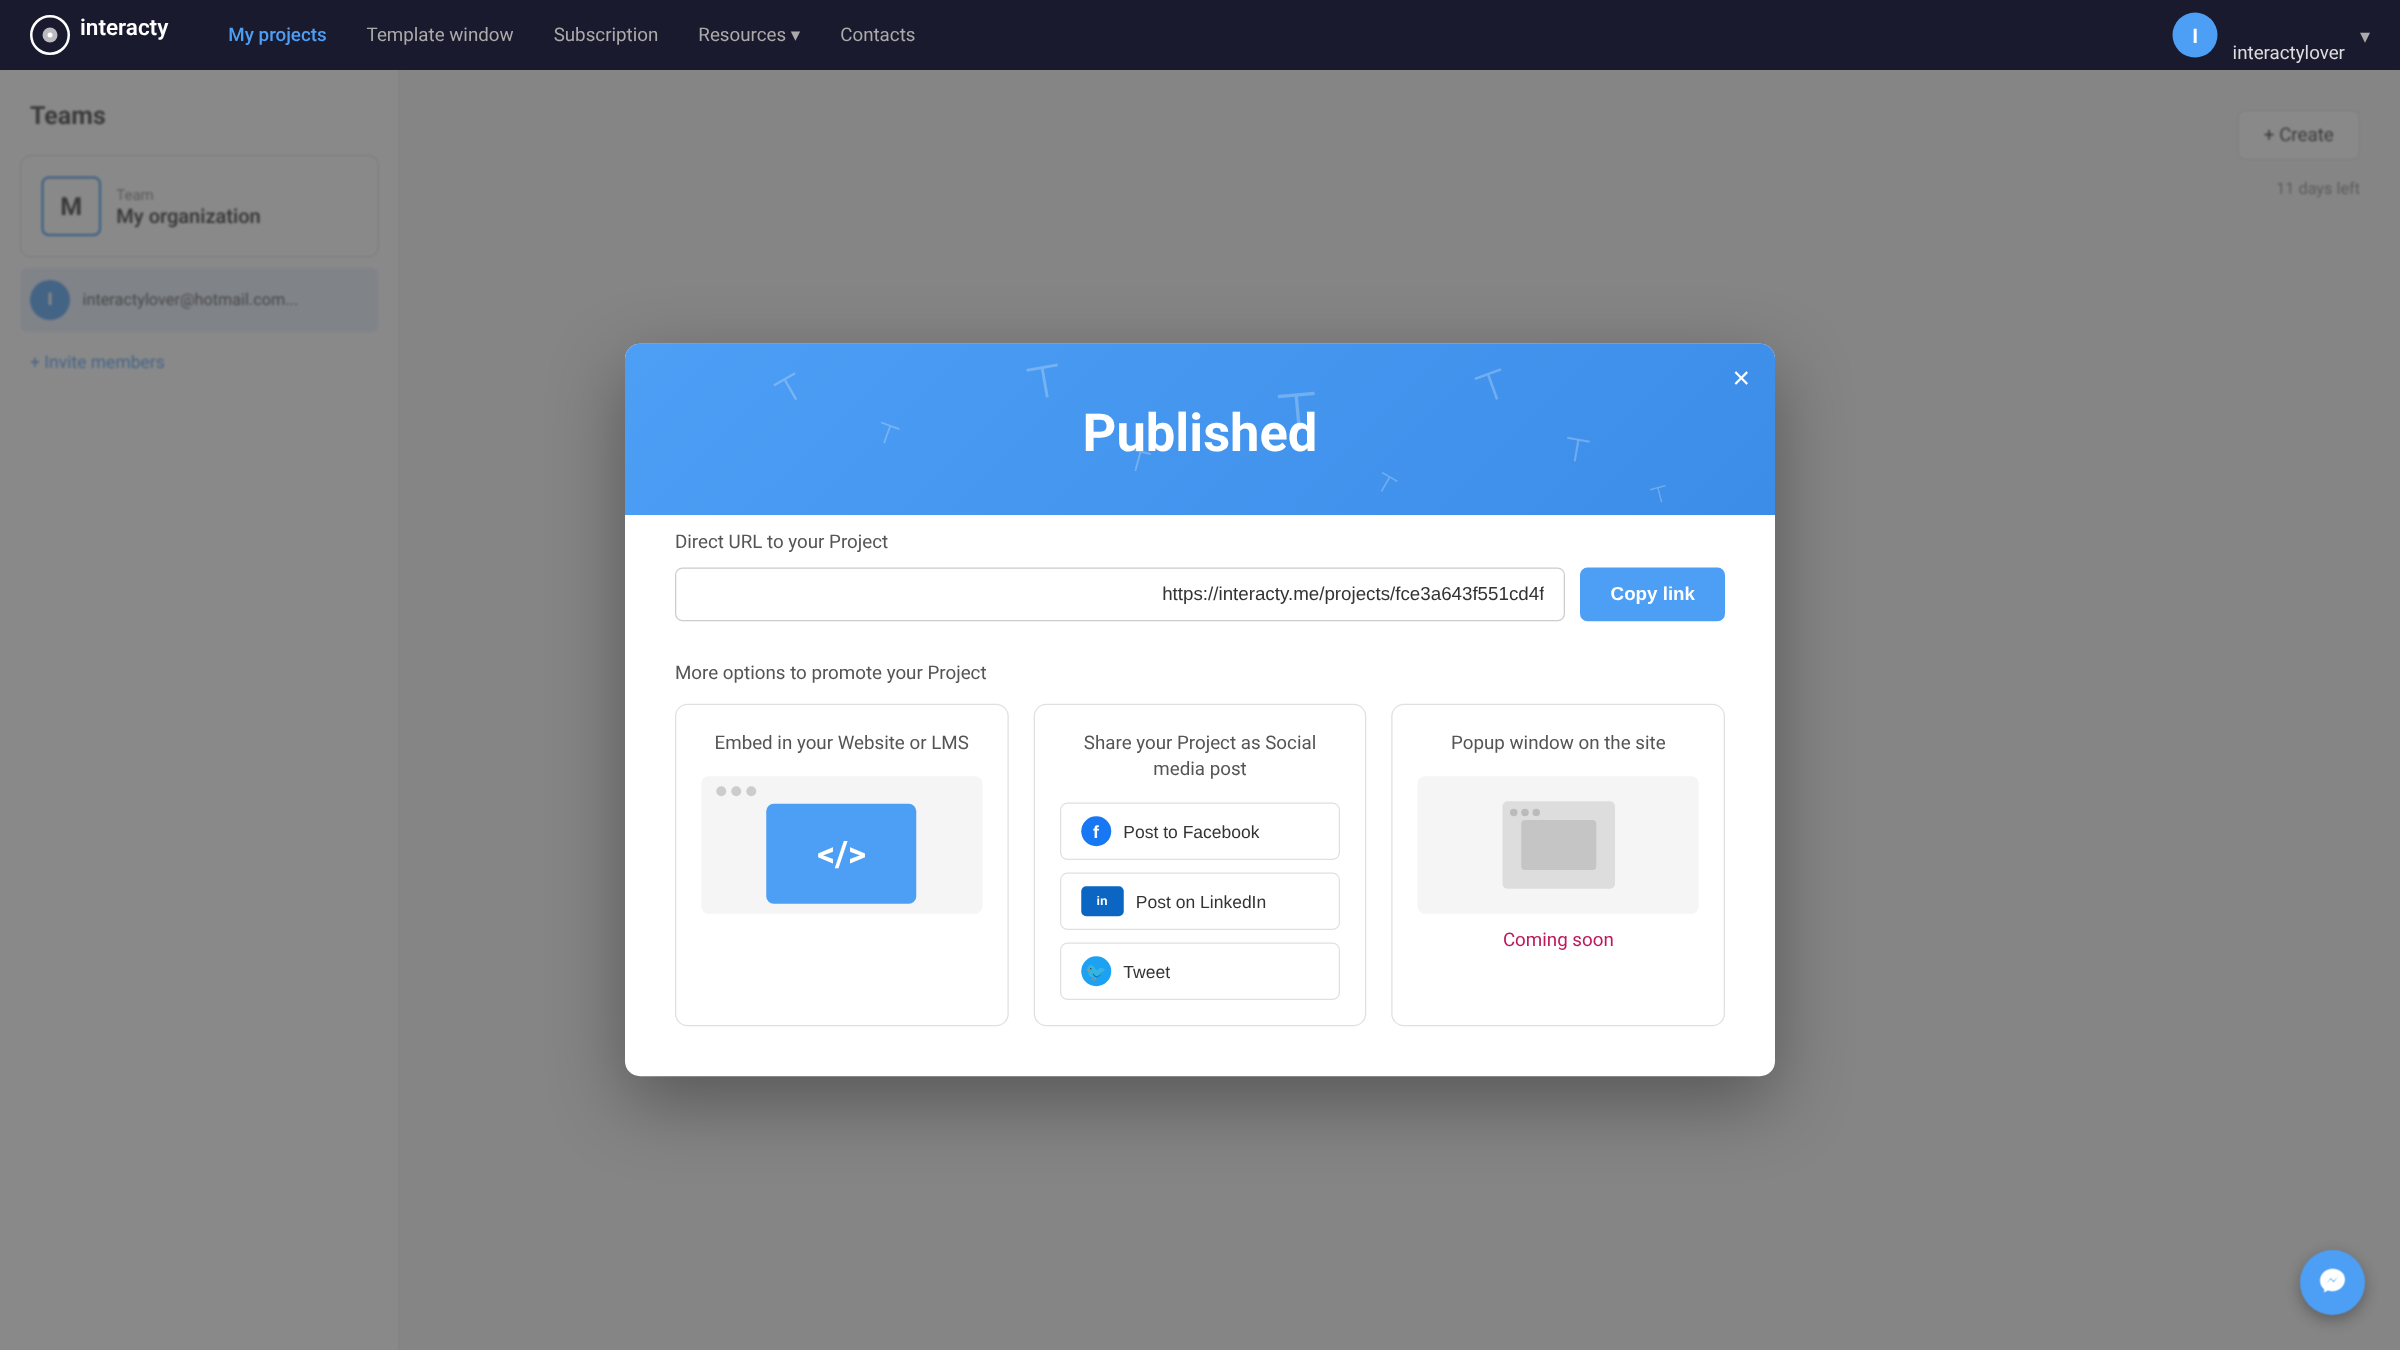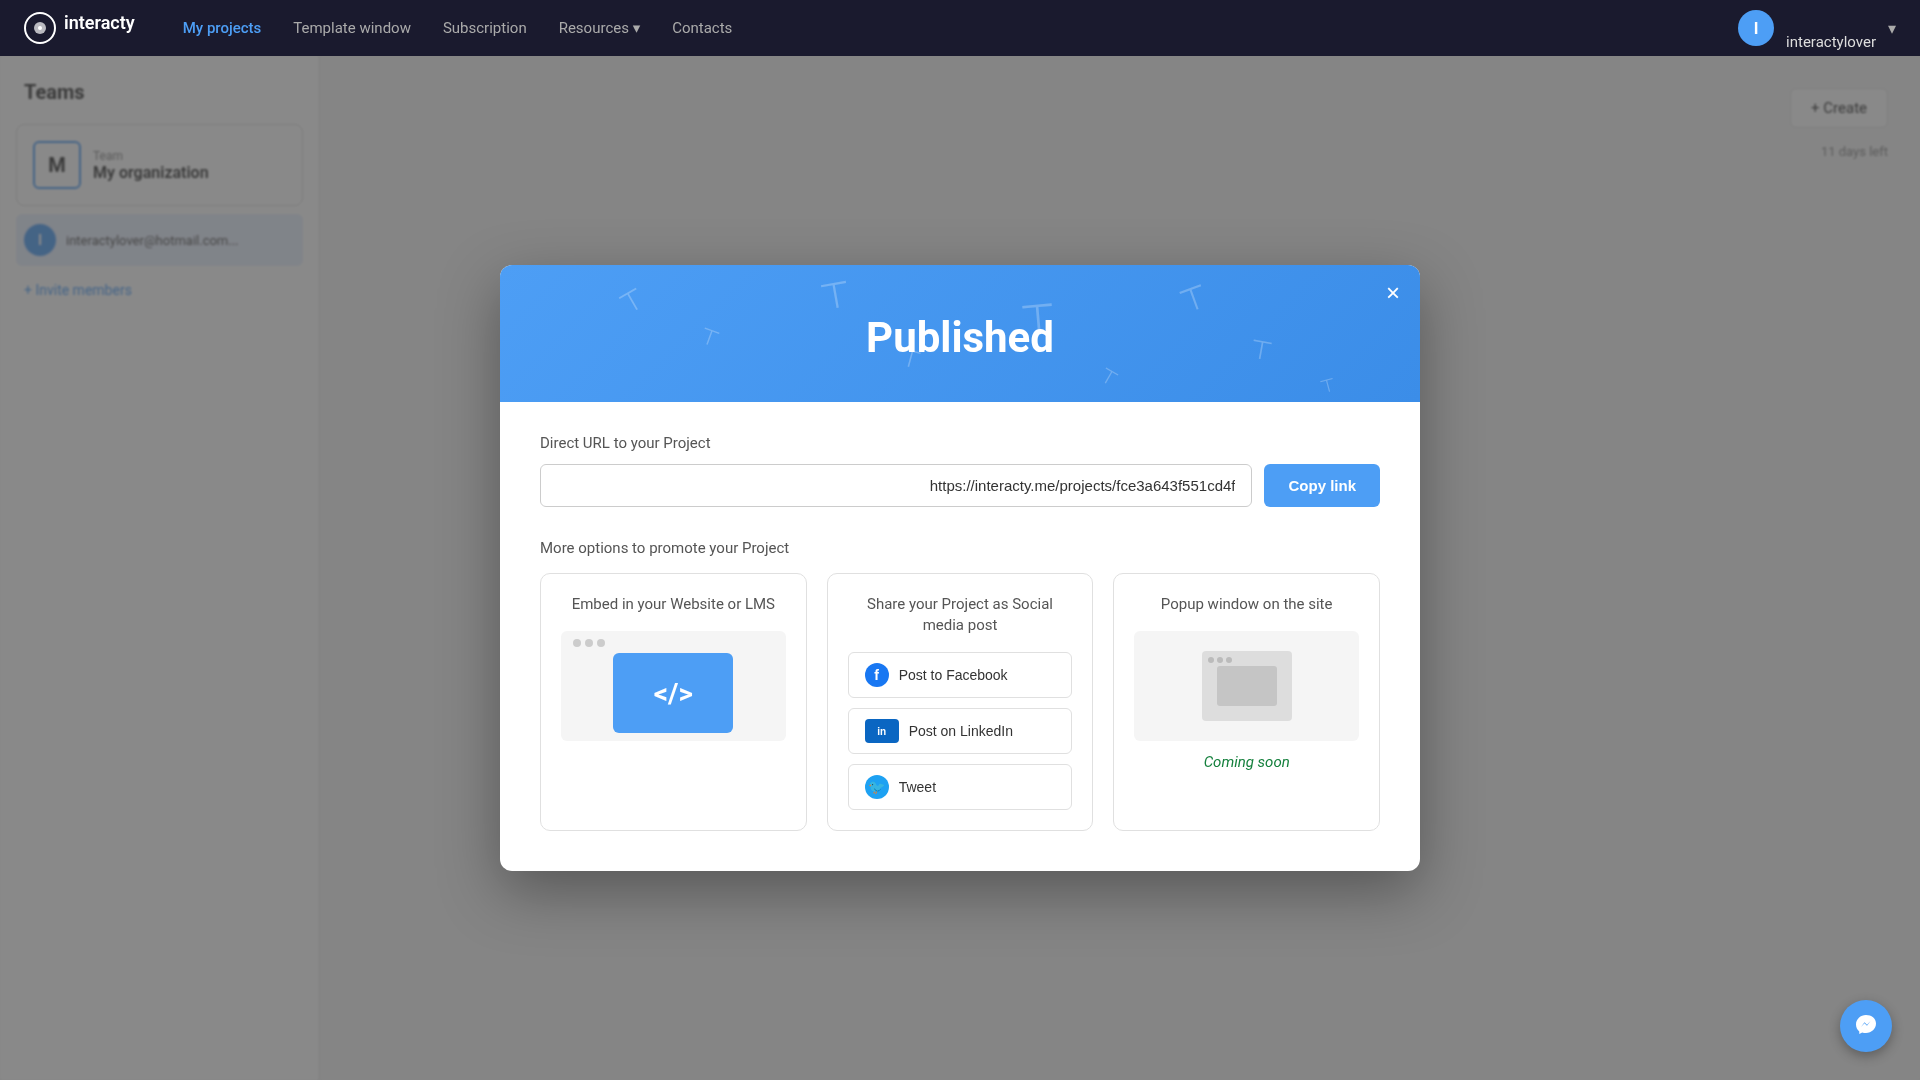--- a/index.html
+++ b/index.html
@@ -217,21 +217,21 @@
       border: none;
       color: #fff;
       font-size: 24px;
       cursor: pointer;
       z-index: 3;
       line-height: 1;
     }
 
     
     .modal-body {
-      padding: 32px 40px 40px;
+      padding: 12px 40px 40px;
     }
     .url-section-label {
       font-size: 15px;
       color: #555;
       margin-bottom: 12px;
     }
     .url-row {
       display: flex;
       gap: 12px;
       margin-bottom: 32px;
@@ -386,23 +386,22 @@
       border-radius: 3px;
     }
     .popup-dots {
       position: absolute;
       top: 6px; left: 6px;
       display: flex; gap: 3px;
     }
     .popup-dot { width: 6px; height: 6px; border-radius: 50%; background: #bbb; }
     .coming-soon {
       font-size: 15px;
-      color: #15803d;
+      color: #be185d;
       text-align: center;
-      font-style: italic;
     }
 
     
     .messenger-bubble {
       position: fixed;
       bottom: 28px;
       right: 28px;
       width: 52px; height: 52px;
       background: #4d9ef5;
       border-radius: 50%;

